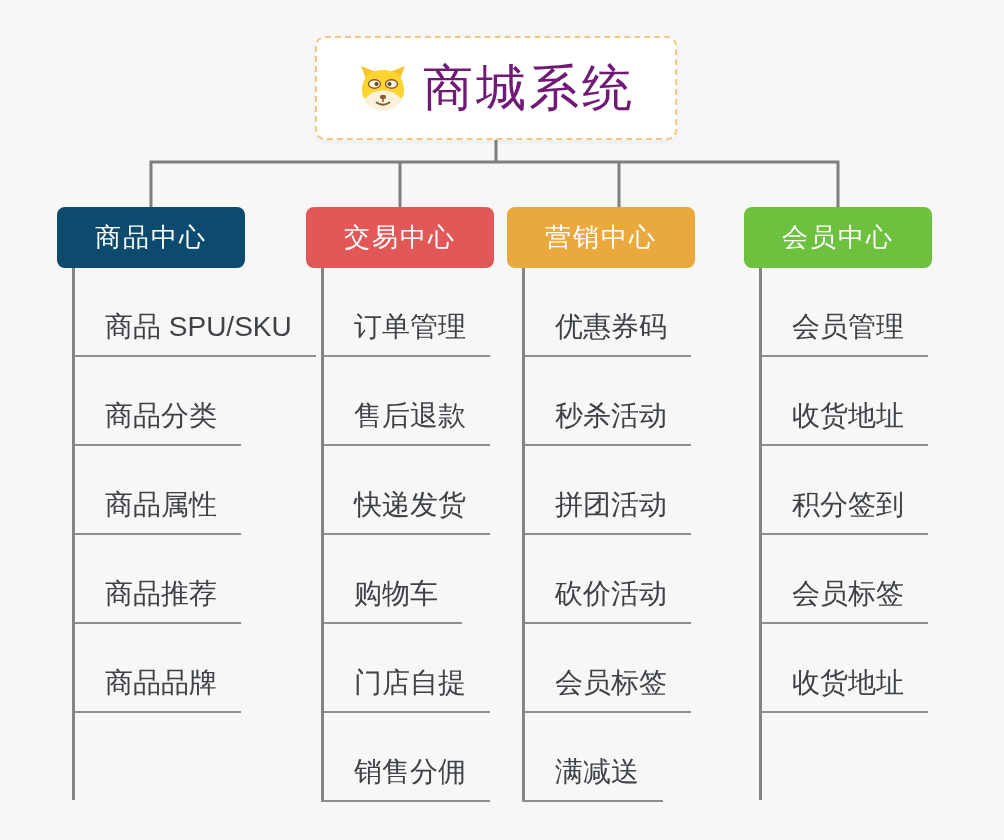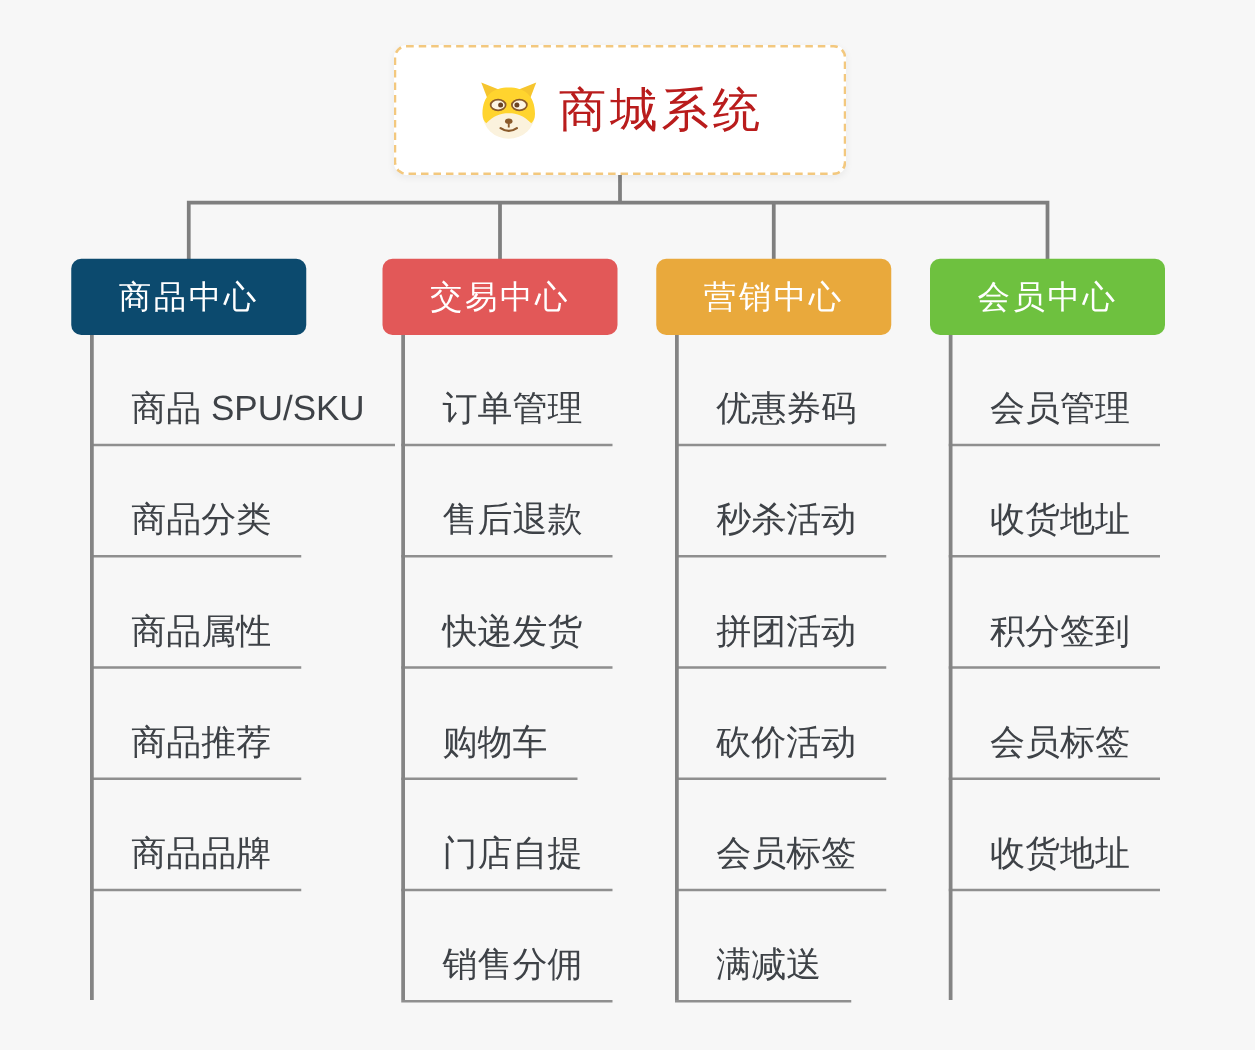--- a/index.html
+++ b/index.html
@@ -24,31 +24,31 @@
     width:362px;height:104px;
     background:#FFFFFF;
     border:2px dashed #F3C87E;
     border-radius:10px;
     box-sizing:border-box;
     display:flex;align-items:center;justify-content:center;
     gap:14px;
     box-shadow:0 2px 6px rgba(0,0,0,0.05);
   }
   .root-title{
-    font-size:38px;
+    font-size:50px;
     letter-spacing:3px;
-    color:#b91c1c;
+    color:#701a75;
     white-space:nowrap;
   }
   .root-icon{flex:0 0 auto;display:block;}
   
   .column{position:absolute;top:207px;width:188px;}
   .column-product{left:57px;}
   .column-trade{left:306px;}
-  .column-marketing{left:525px;}
+  .column-marketing{left:507px;}
   .column-member{left:744px;}
   .branch-box{
     height:61px;width:188px;
     border-radius:8px;
     display:flex;align-items:center;justify-content:center;
     color:#FFFFFF;
     font-size:26px;
     letter-spacing:2px;
     box-sizing:border-box;
   }

